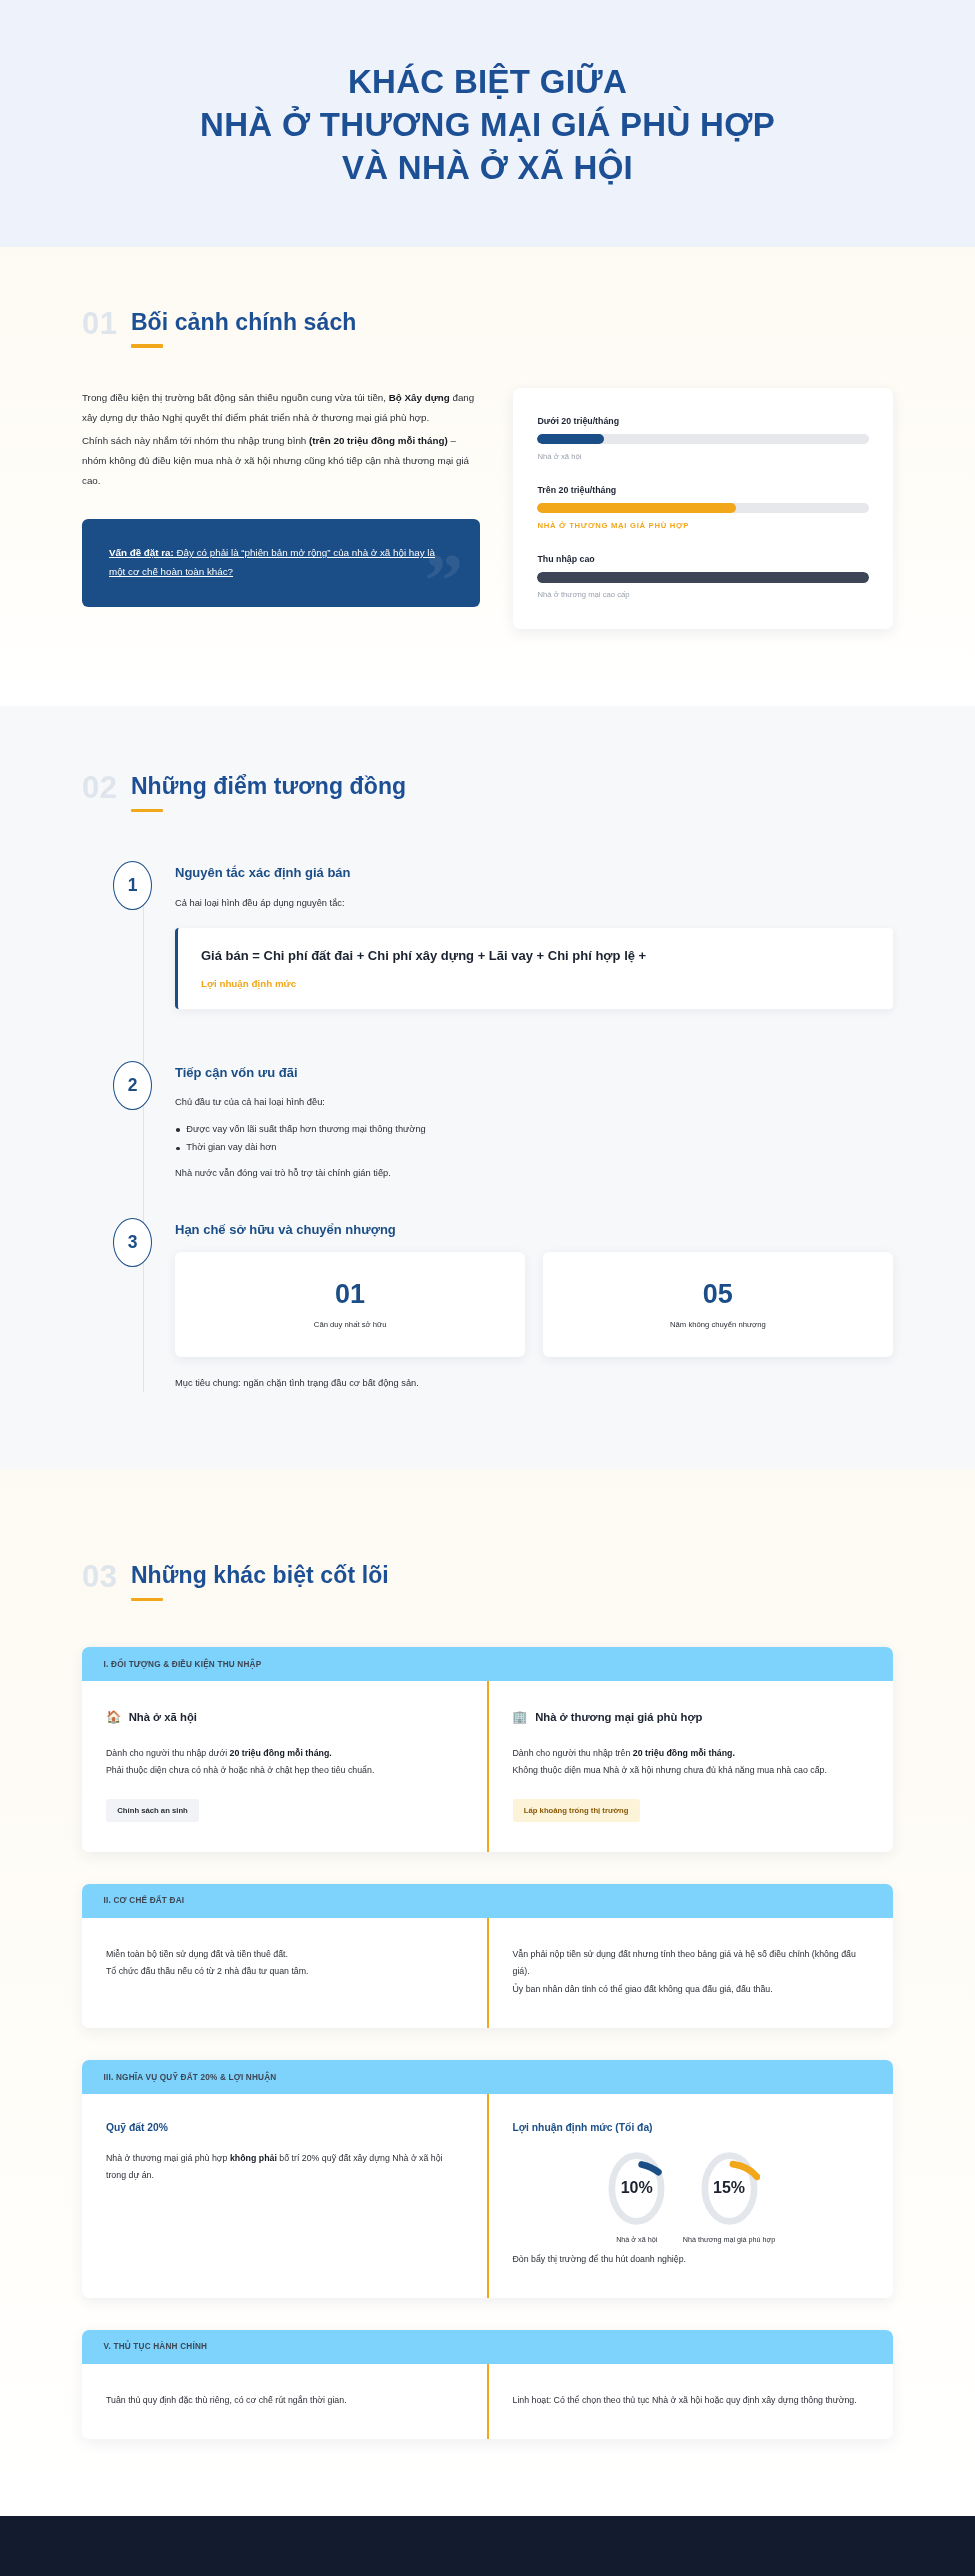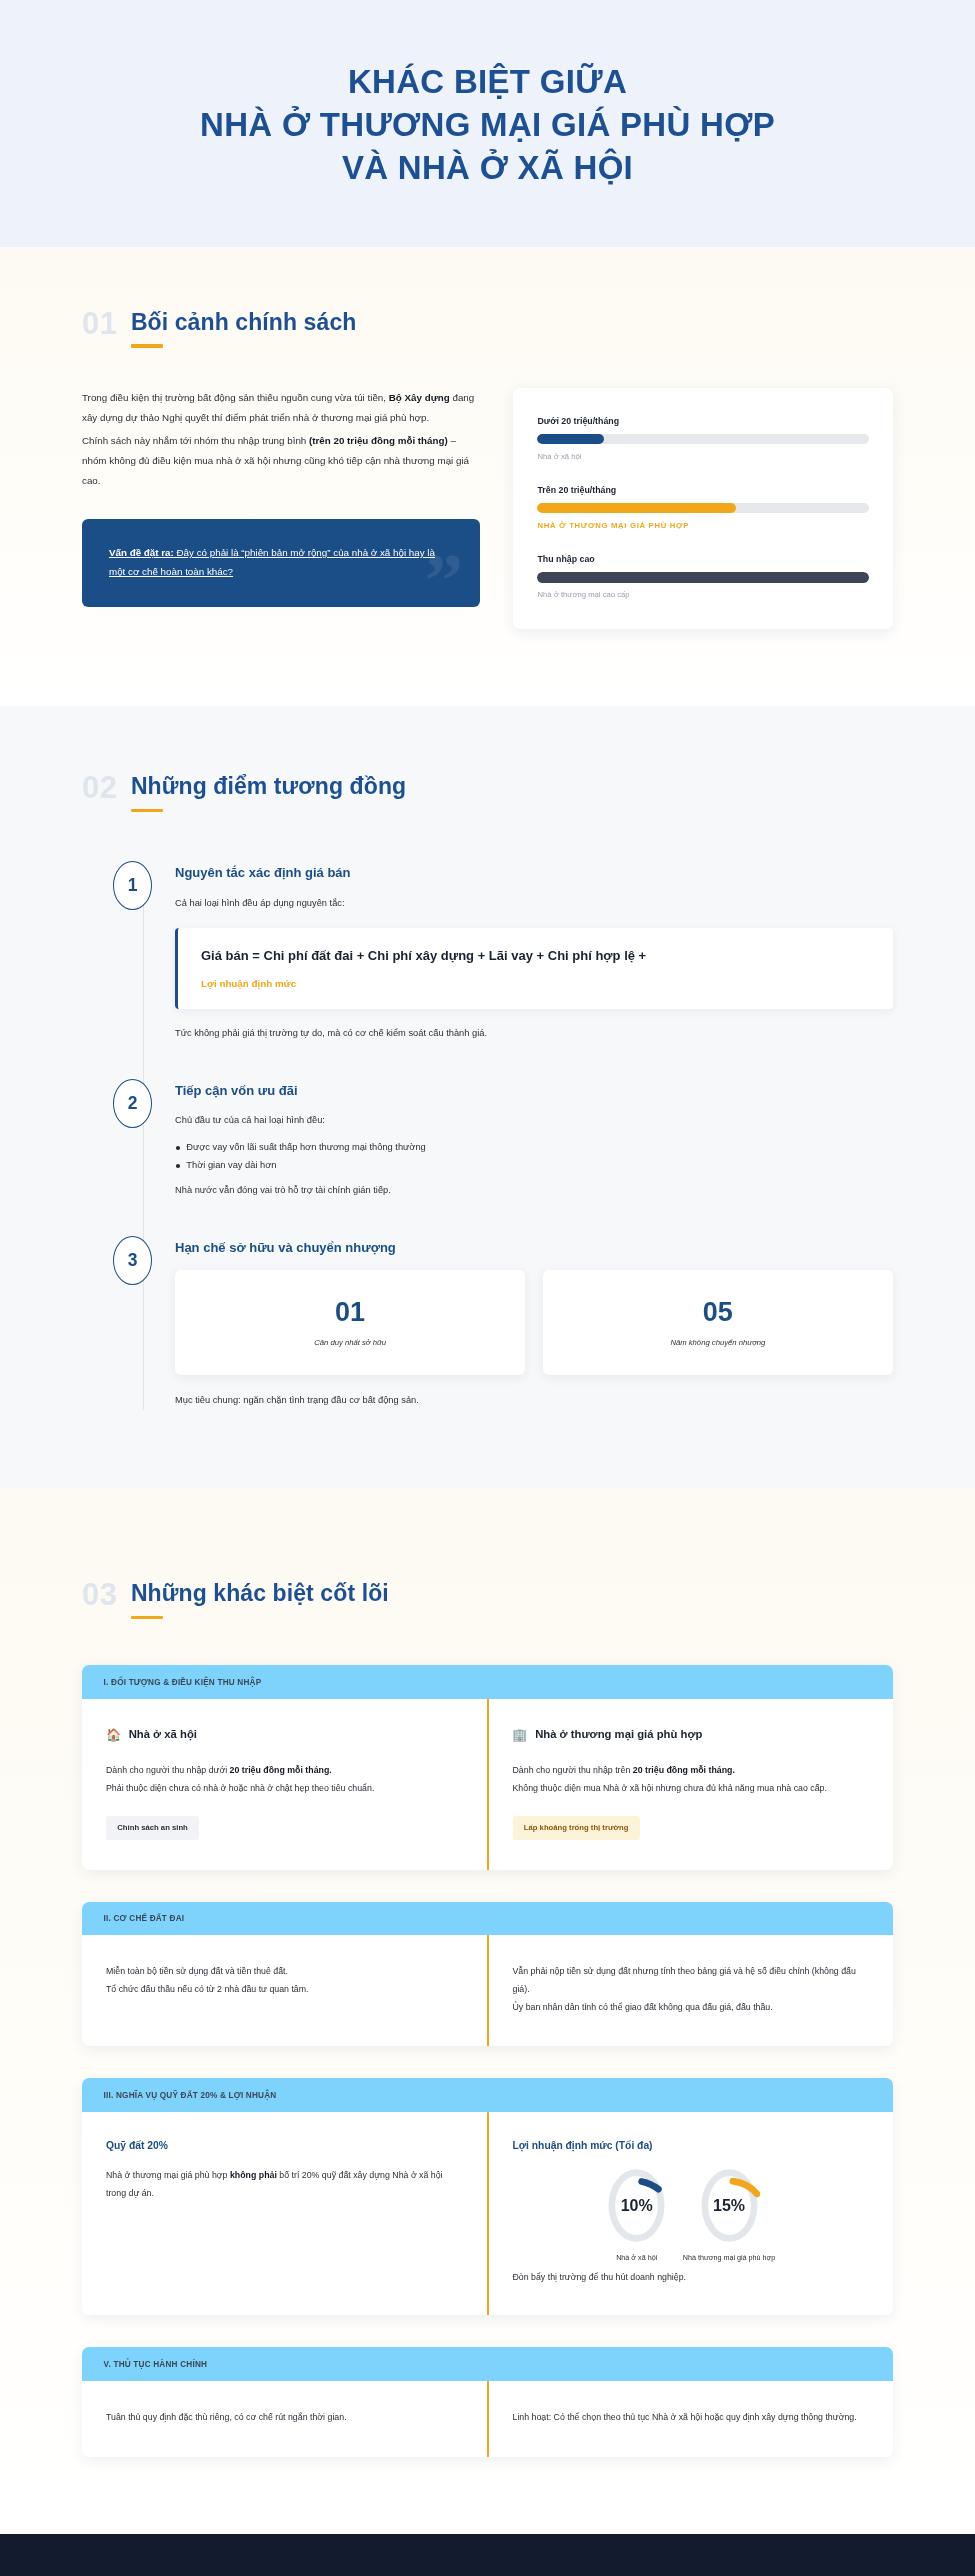--- a/index.html
+++ b/index.html
@@ -95,21 +95,21 @@
   .formula .profit{font-size:9.8px;font-weight:800;color:#f2a71b;}
   .bul{list-style:none;margin:8.2px 0 8.2px;}
   .bul li{font-size:9.3px;line-height:1.95;color:#2b2f36;padding-left:11.3px;position:relative;}
   .bul li:before{content:"";position:absolute;left:1px;top:8.2px;width:3.6px;height:3.6px;border-radius:50%;background:#2b2f36;}
   .stats{display:flex;gap:17.5px;margin:14.4px 0 17.5px;}
   .stat{
     flex:1;background:#fff;border-radius:6.2px;padding:29px 5.2px 28px;text-align:center;
     box-shadow:0 2.1px 10.3px rgba(20,40,80,.07);
   }
   .stat .n{font-size:27px;font-weight:800;color:#1b4e87;line-height:1;}
-  .stat .c{font-size:7.7px;color:#2b2f36;margin-top:12.4px;font-style:italic;}
+  .stat .c{font-size:7.7px;color:#2b2f36;margin-top:12.4px;}
 
   
   .s3-body{margin-top:46px;padding-bottom:77px;}
   .cmp{
     background:#fff;border-radius:7.2px;overflow:hidden;margin-bottom:32px;
     box-shadow:0 3.1px 13.4px rgba(20,40,80,.07);
   }
   .cmp:last-child{margin-bottom:0;}
   .cmp-head{
     background:#7dd3fc;padding:12.4px 21.6px;font-size:8.2px;font-weight:800;
@@ -225,21 +225,20 @@
 
       <div class="tl-item">
         <div class="tl-dot">1</div>
         <div class="tl-content">
           <div class="tl-h">Nguyên tắc xác định giá bán</div>
           <div class="tl-p">Cả hai loại hình đều áp dụng nguyên tắc:</div>
           <div class="formula">
             <div class="eq">Giá bán  =  Chi phí đất đai  +  Chi phí xây dựng  +  Lãi vay  +  Chi phí hợp lệ  +</div>
             <div class="profit">Lợi nhuận định mức</div>
           </div>
-          <div class="tl-p">Tức không phải giá thị trường tự do, mà có cơ chế kiểm soát cấu thành giá.</div>
         </div>
       </div>
 
       <div class="tl-item">
         <div class="tl-dot">2</div>
         <div class="tl-content">
           <div class="tl-h">Tiếp cận vốn ưu đãi</div>
           <div class="tl-p">Chủ đầu tư của cả hai loại hình đều:</div>
           <ul class="bul">
             <li>Được vay vốn lãi suất thấp hơn thương mại thông thường</li>

